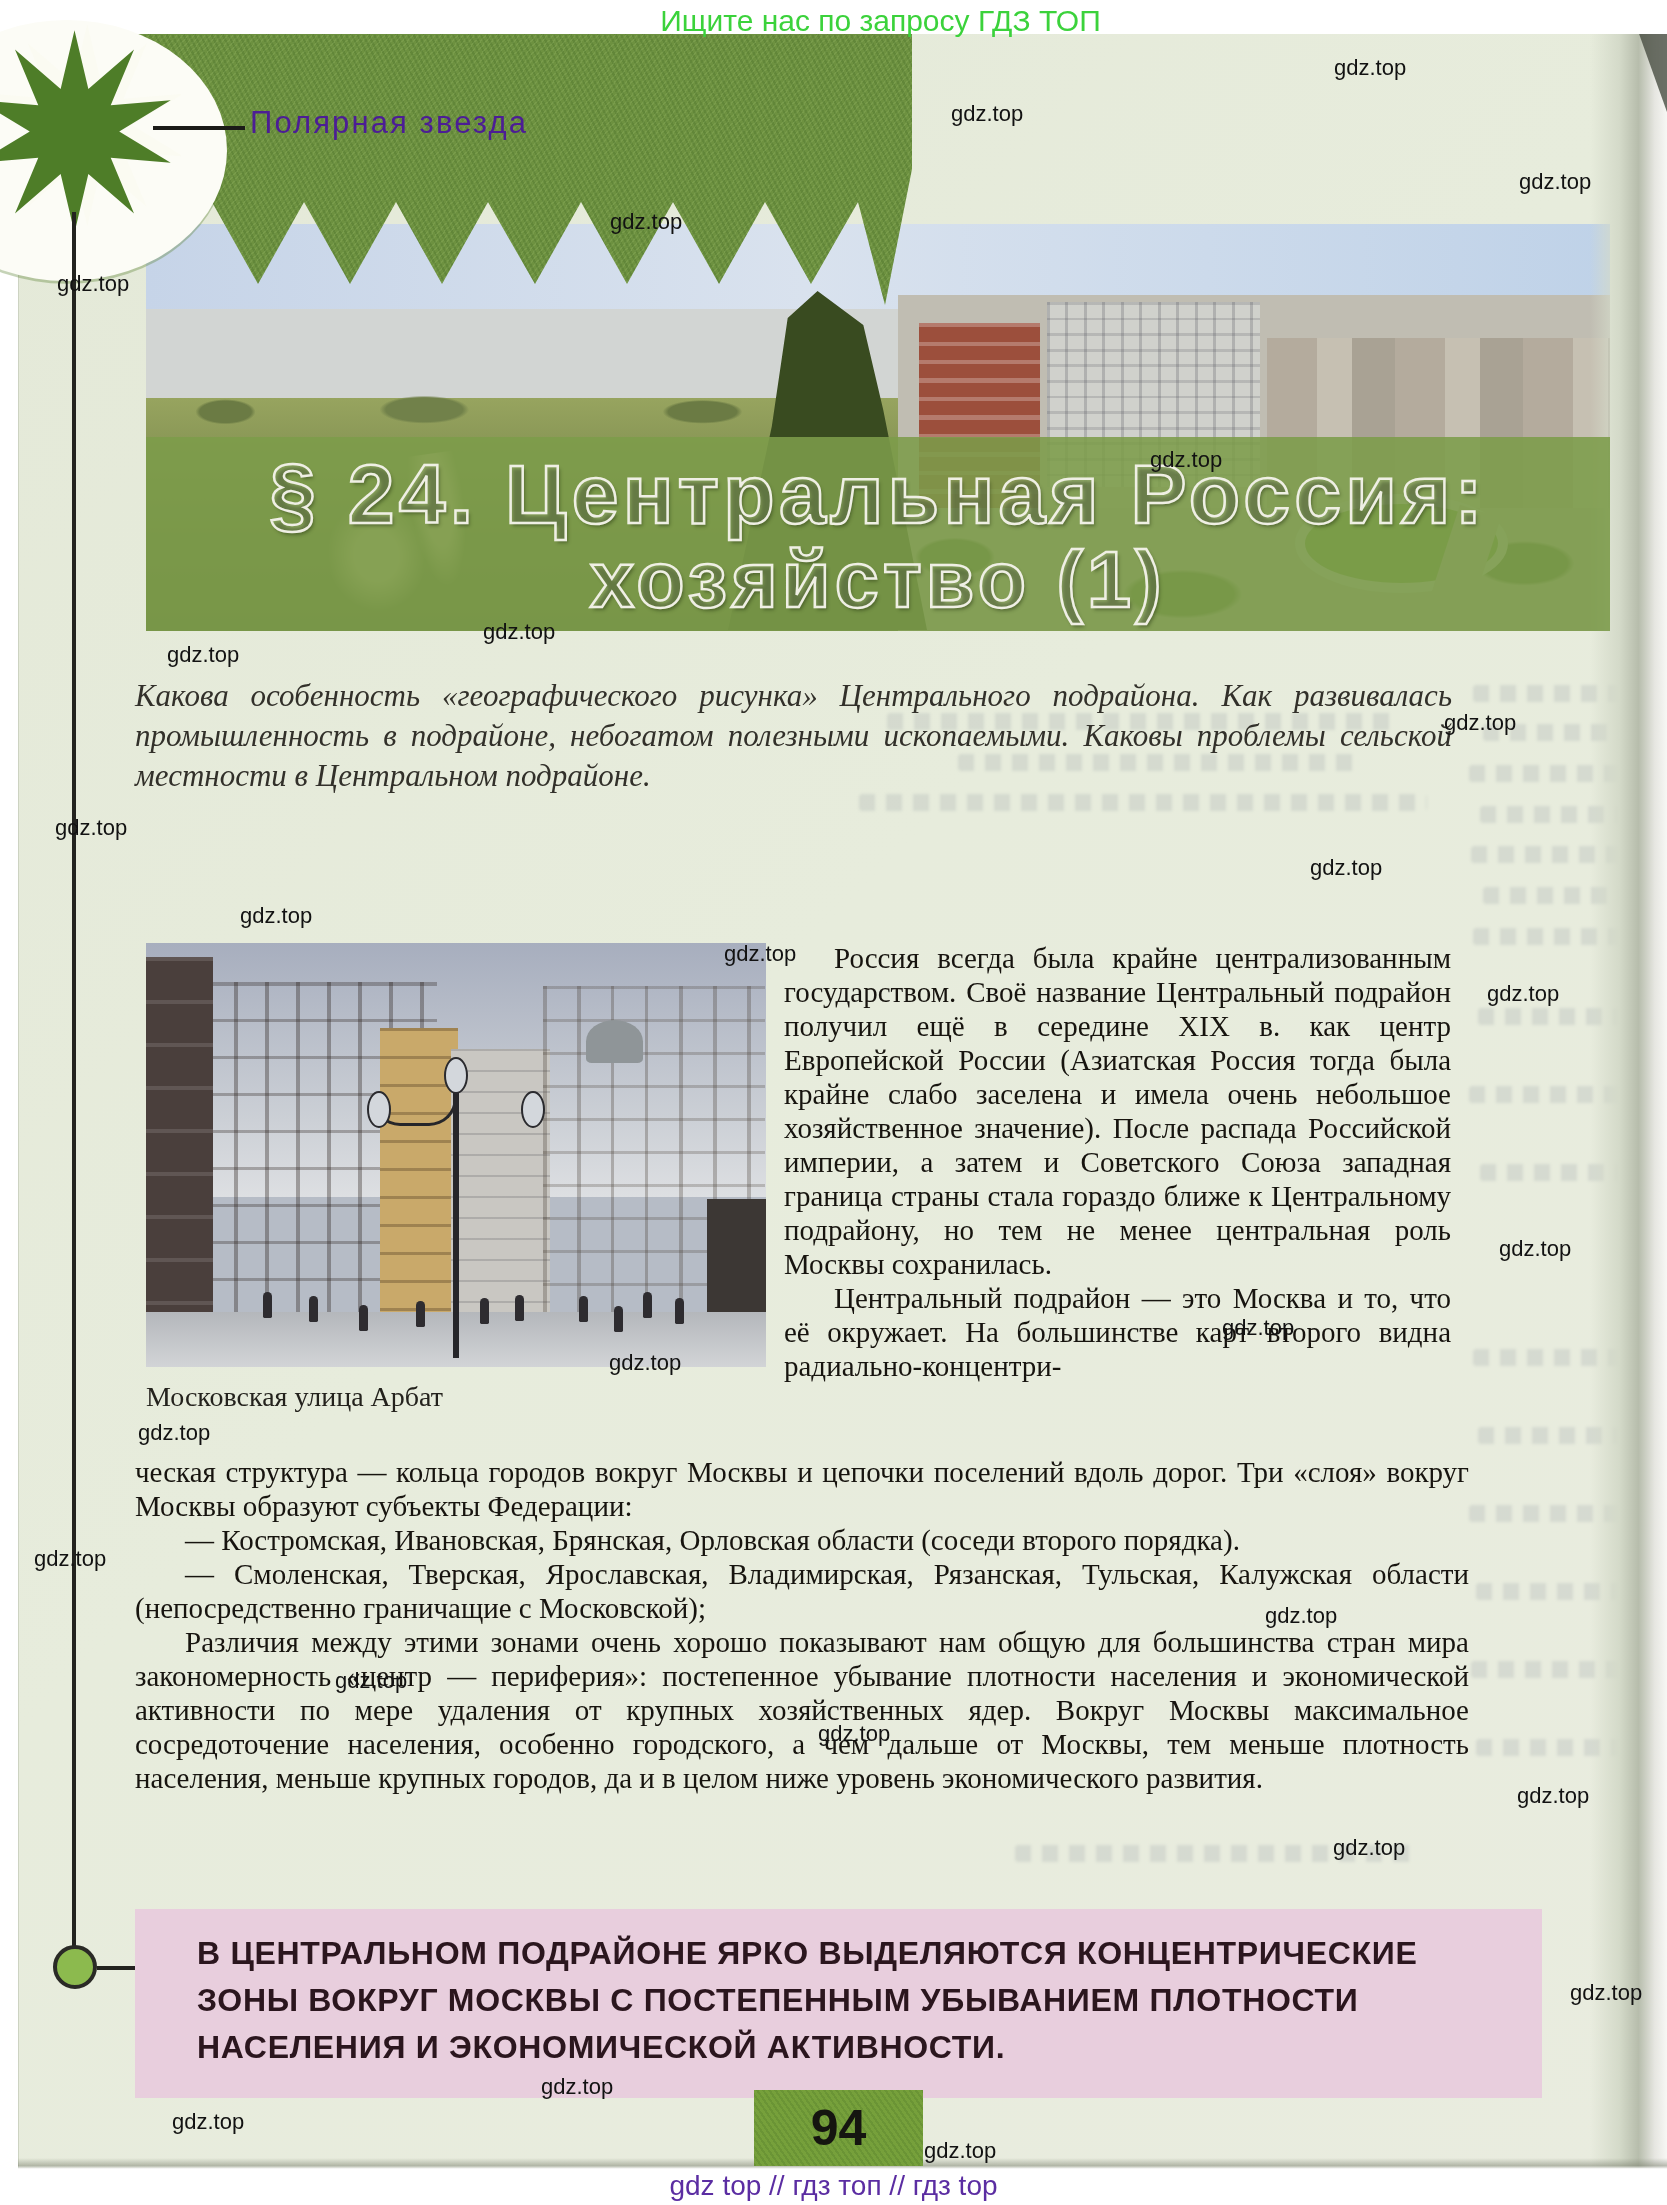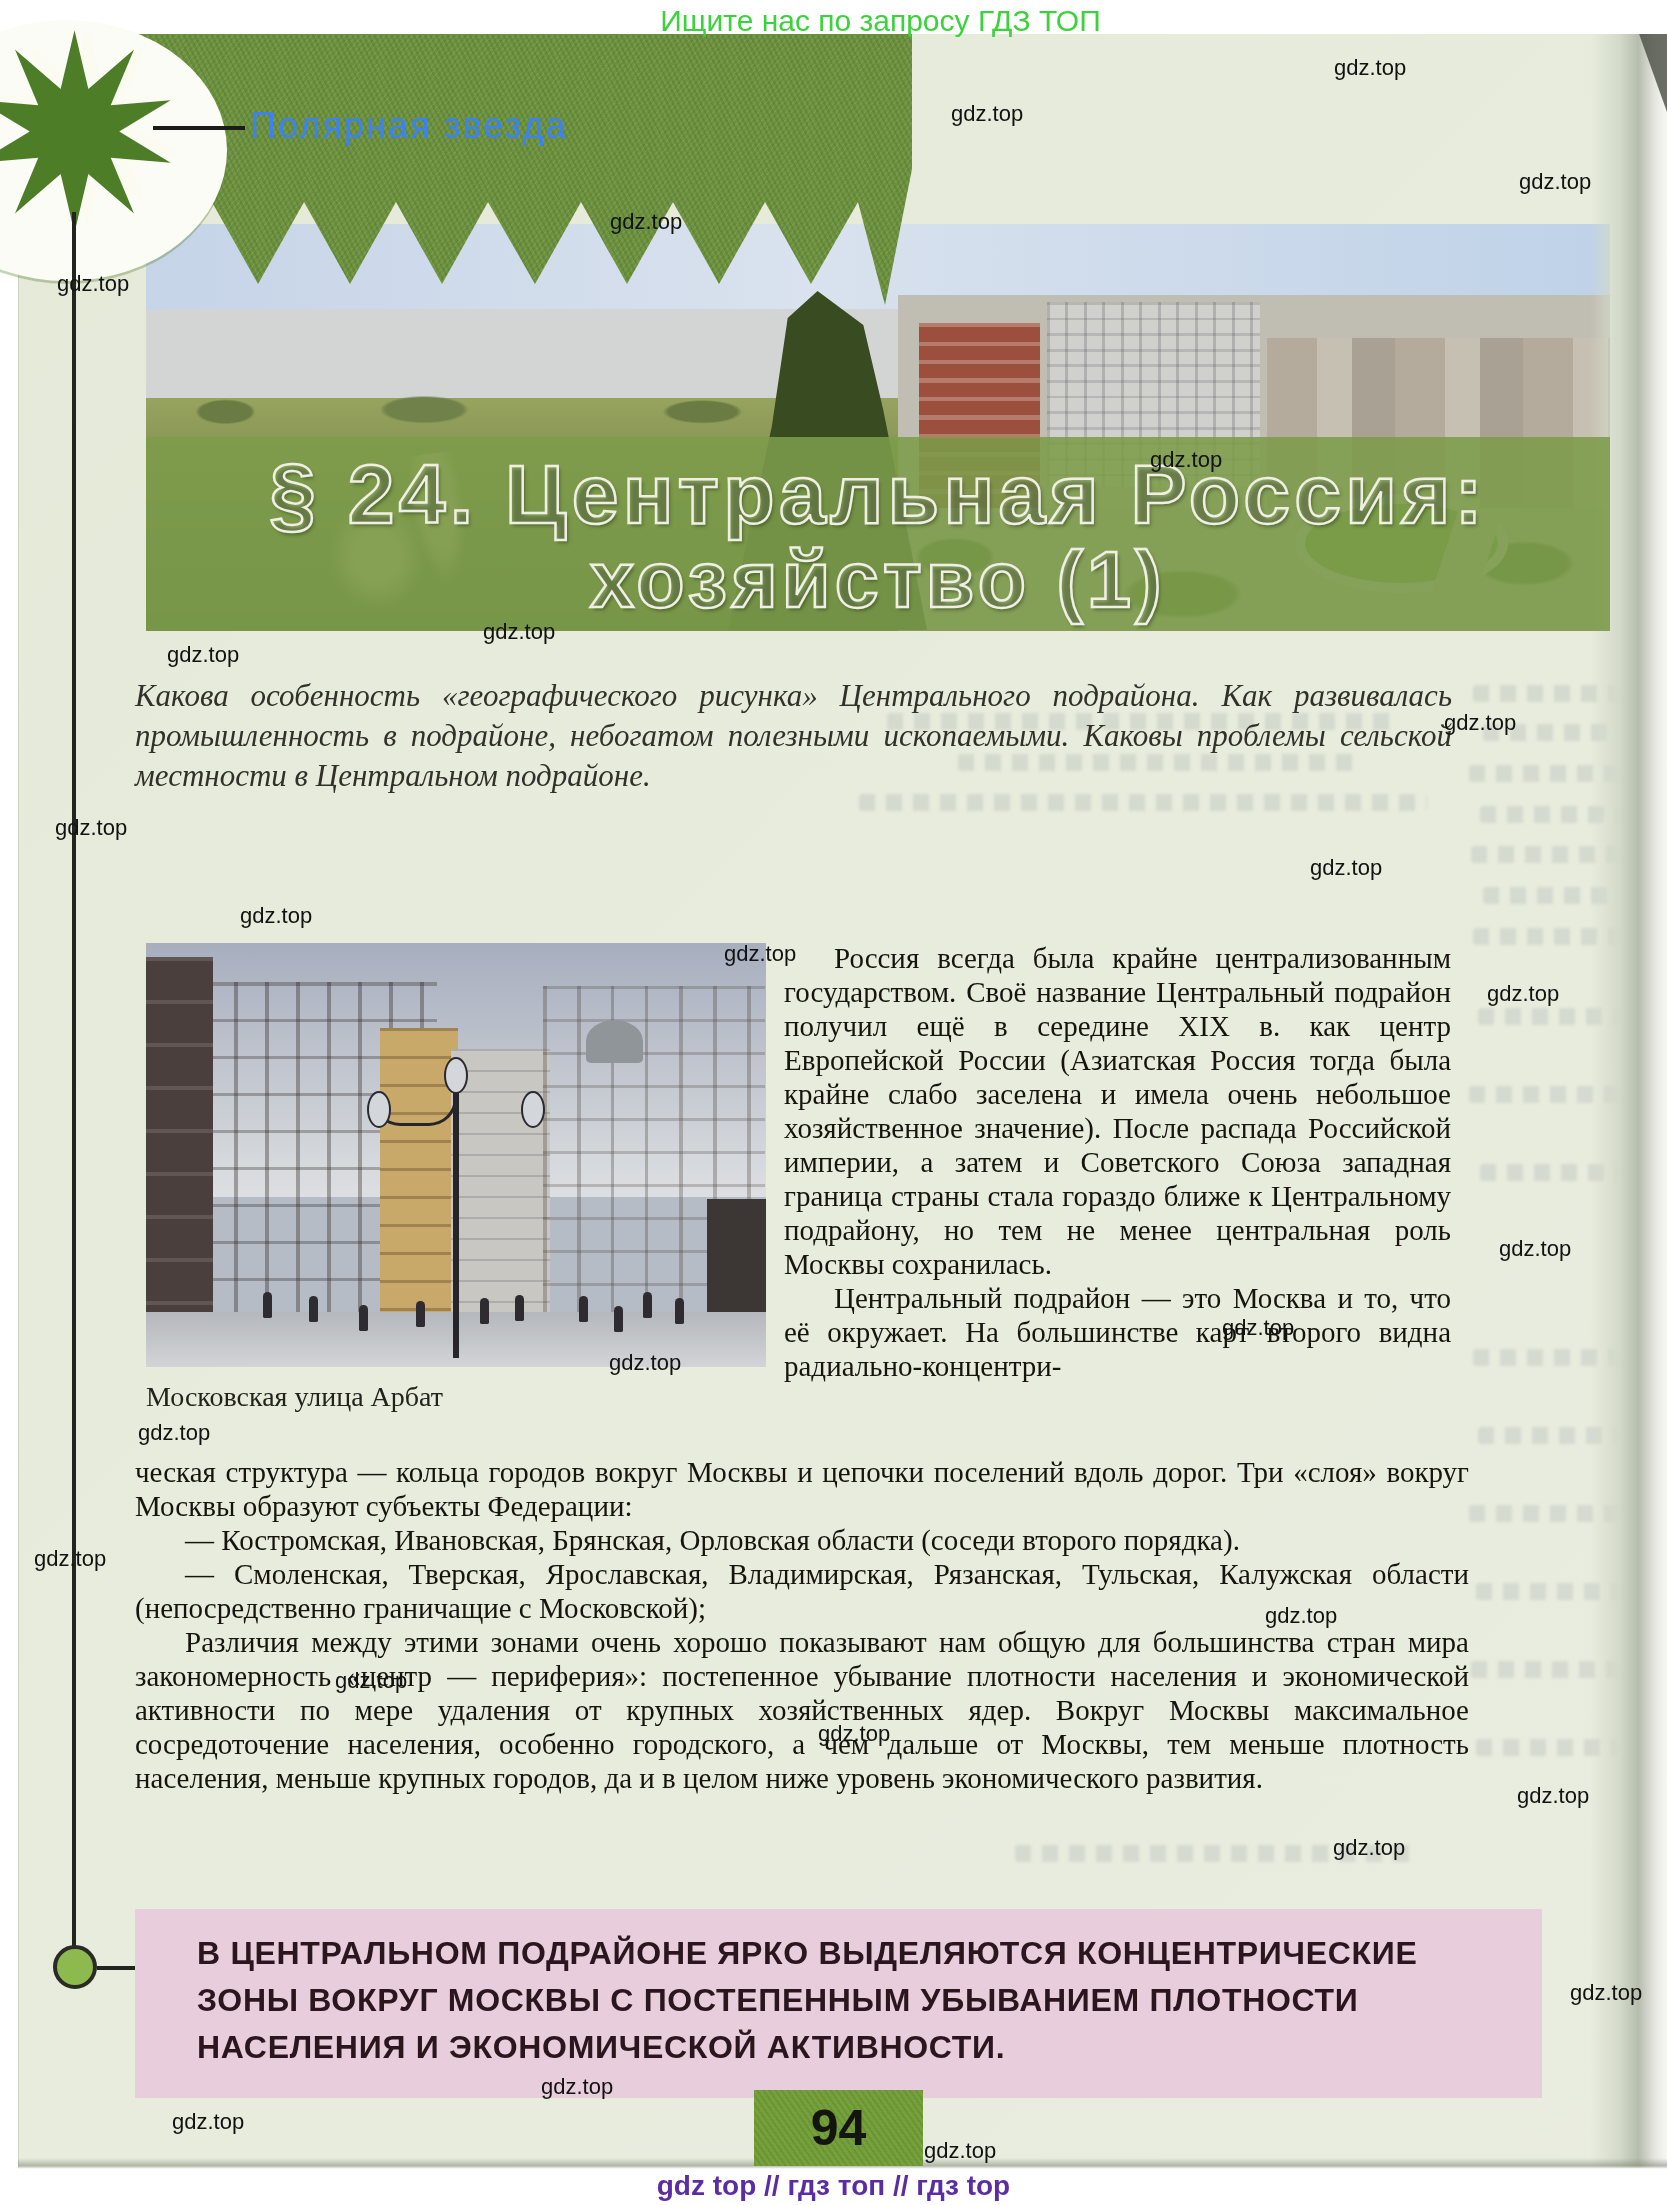--- a/index.html
+++ b/index.html
@@ -25,21 +25,21 @@
        repeating-linear-gradient(-50deg,rgba(200,230,150,.12) 0 1.4px,rgba(0,0,0,0) 1.4px 4.3px),
        #6d9140;
      clip-path:polygon(0 0,892px 0,892px 135px,865px 271px,838px 168px,
        791px 250px,745px 168px,699px 250px,653px 168px,607px 250px,561px 168px,
        515px 250px,468px 168px,422px 250px,376px 168px,330px 250px,284px 168px,
        238px 250px,192px 168px,0 168px);}
   #logo-ellipse{left:-94px;top:20px;width:321px;height:261px;border-radius:50%;
      background:#fcfcf6;box-shadow:0 2.8px 0 rgba(90,130,50,.35);}
   #brand-line{left:153px;top:126px;width:92px;height:4.3px;background:#1b1b18;}
   #brand-label{left:250px;top:105px;font-family:"Liberation Sans",sans-serif;
-     font-size:36px;color:#3b82f6;letter-spacing:2.1px;}
+     font-size:31px;color:#4c1d95;letter-spacing:2.1px;}
 
   
   #star-line{left:72px;top:212px;width:3.5px;height:1736px;background:#23231f;}
   #connector-line{left:97px;top:1966px;width:41px;height:3.5px;background:#23231f;}
   #green-dot{left:53px;top:1945px;width:44px;height:44px;border-radius:50%;
      background:#8cba4e;border:4.3px solid #2a2a26;box-sizing:border-box;}
 
   
   #top-ad{left:0;top:4.3px;width:1667px;text-align:center;
      font-family:"Liberation Sans",sans-serif;font-size:30px;color:#3bd23b;margin-left:47px;}
@@ -139,21 +139,21 @@
 
   
   #pagenum-box{left:748px;top:2090px;width:169px;height:76px;
      background:repeating-linear-gradient(55deg,rgba(40,80,20,.15) 0 2.1px,rgba(0,0,0,0) 2.1px 5px),#76a03b;
      display:flex;align-items:center;justify-content:center;margin-left:6px;}
   #pagenum-box .num{font-family:"Liberation Sans",sans-serif;font-weight:bold;
      font-size:50px;color:#151510;}
 
   
   #footer-ad{left:0;top:2170px;width:1667px;text-align:center;
-     font-family:"Liberation Sans",sans-serif;font-size:28px;color:#5b2da2;font-weight:bold;}
+     font-family:"Liberation Sans",sans-serif;font-size:28px;color:#5b2da2;}
 
   
   .wm{position:absolute;font-family:"Liberation Sans",sans-serif;font-size:22px;color:#121212;}
   .bleed{position:absolute;height:17px;border-radius:3.5px;opacity:.5;filter:blur(1.4px);
      background:repeating-linear-gradient(90deg,rgba(96,106,124,.28) 0 15.6px,rgba(0,0,0,0) 15.6px 27px);}
   svg{display:block;}
 </style>
 </head>
 <body>
 

